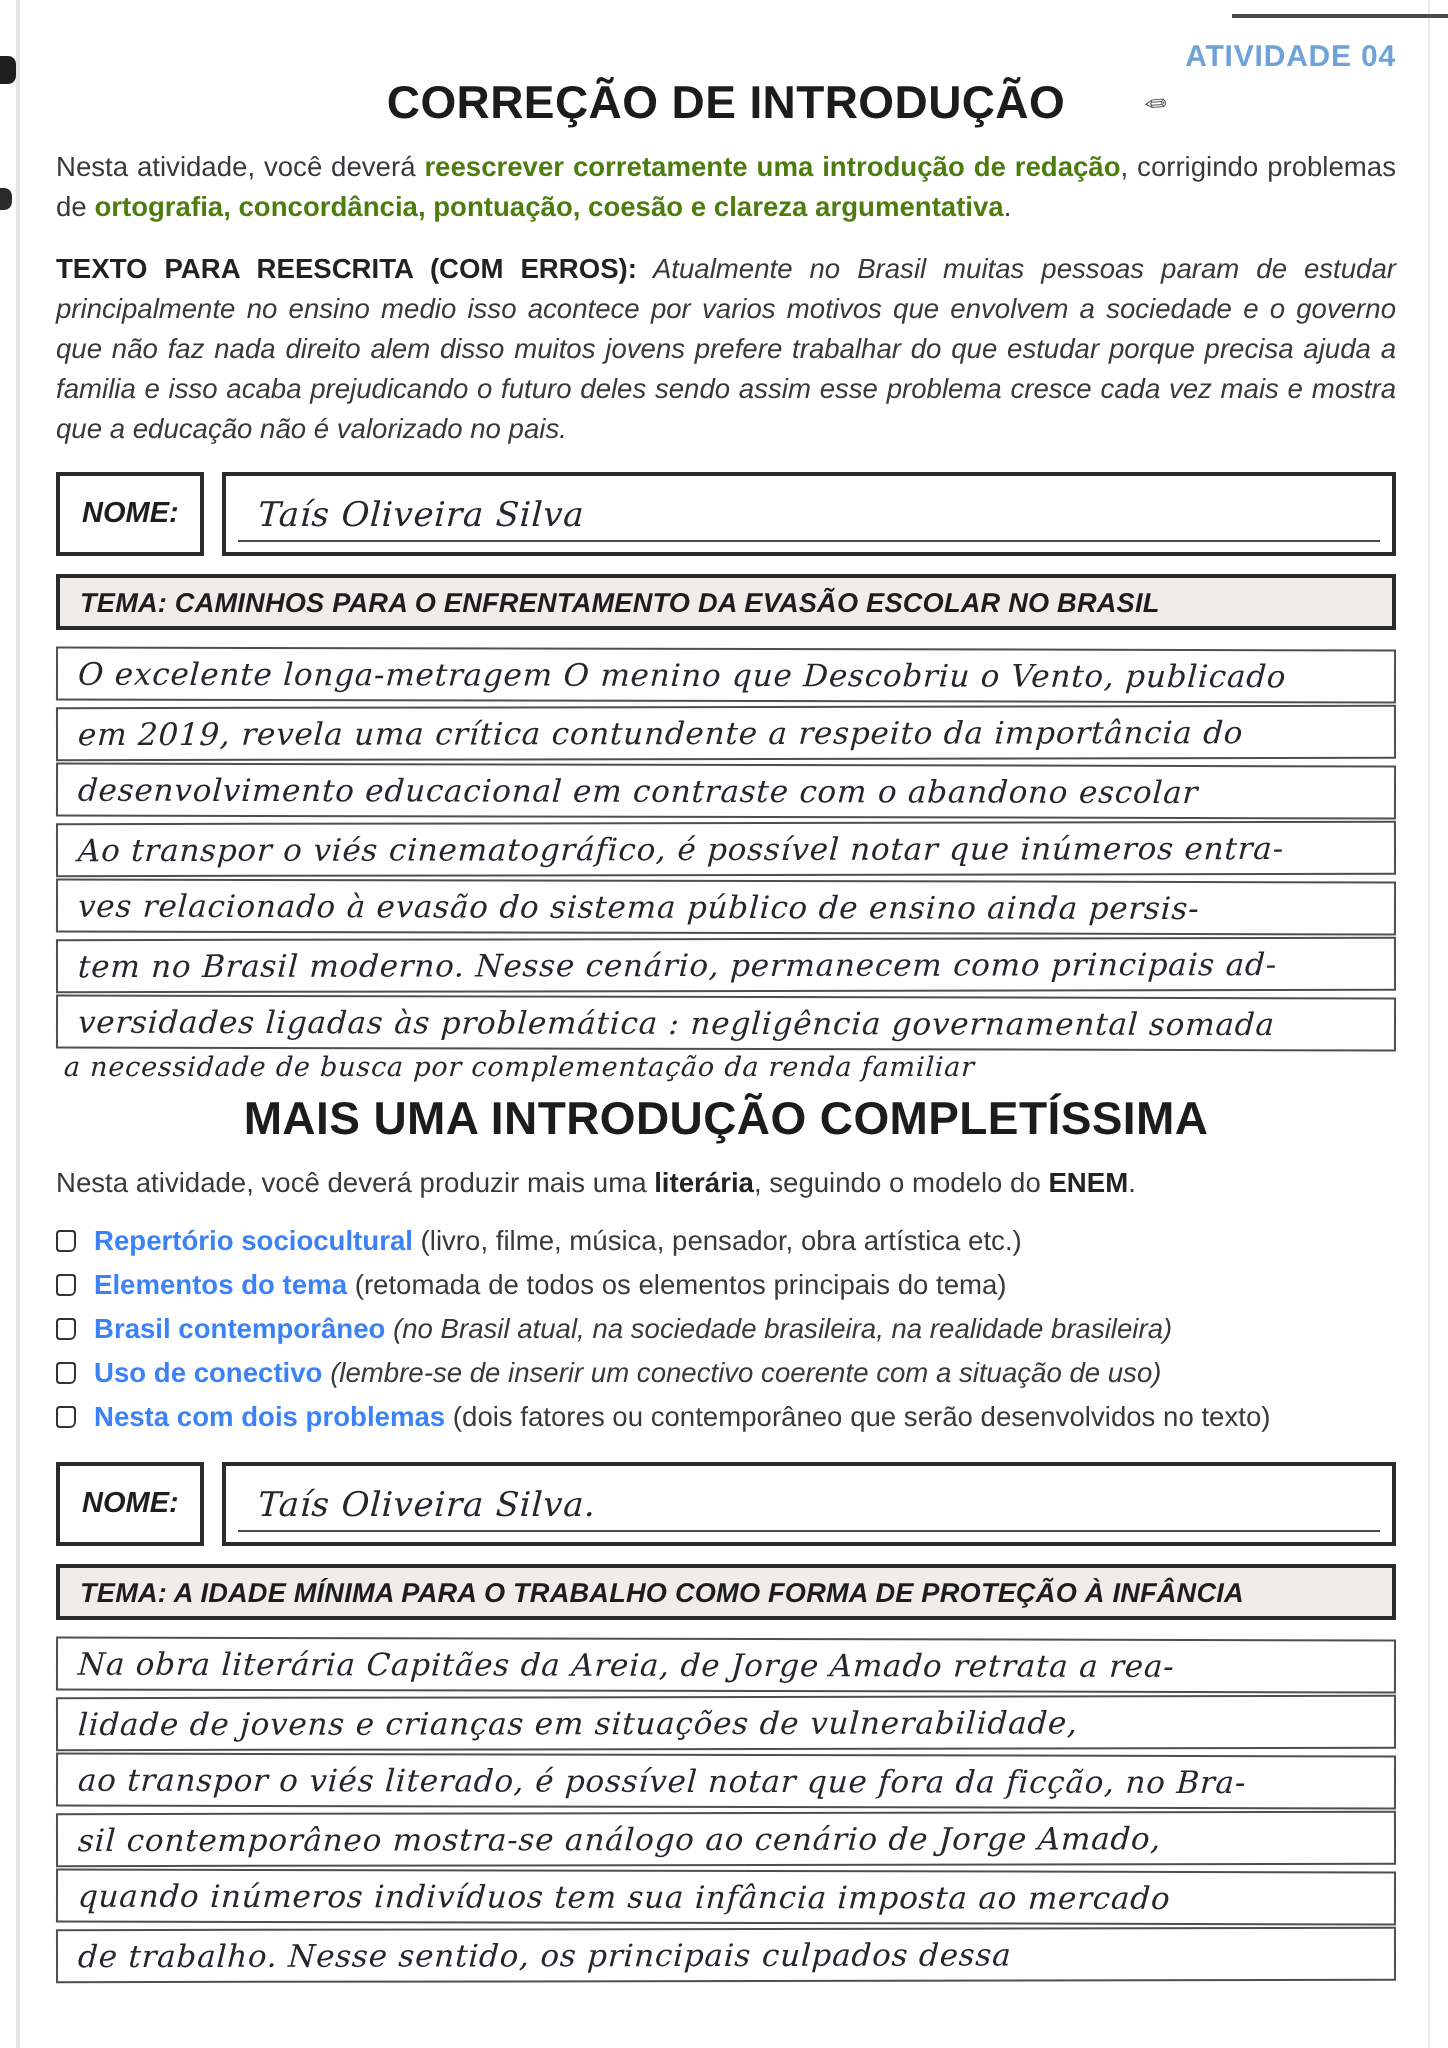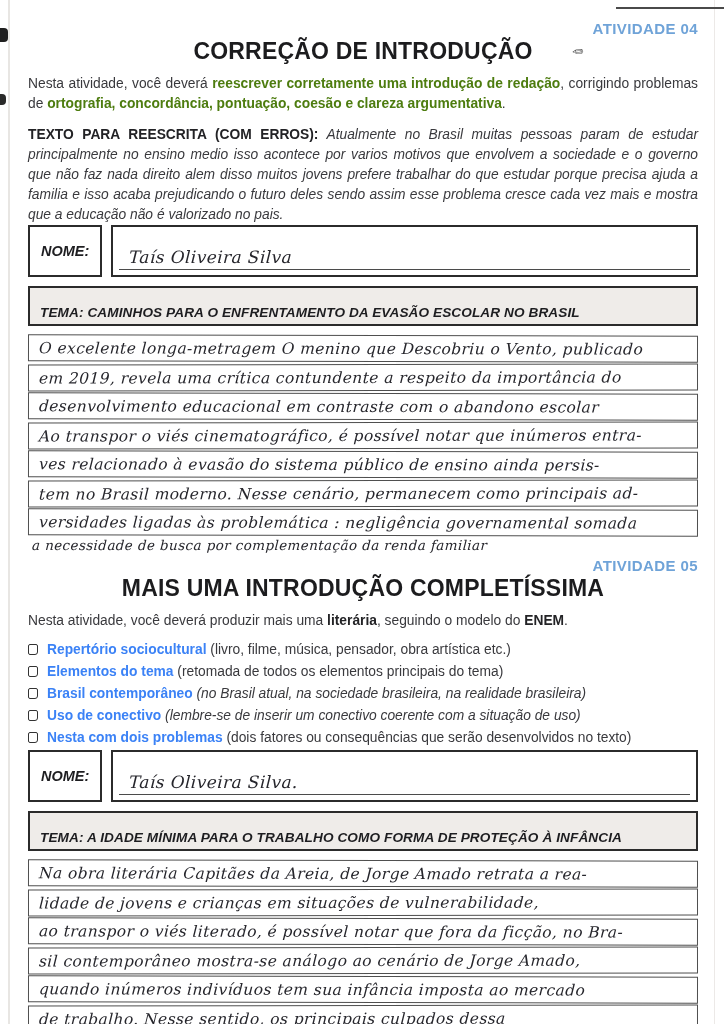--- a/index.html
+++ b/index.html
@@ -34,40 +34,40 @@
   .pen-doodle{
     position:absolute;right:115px;top:6px;font-size:13px;color:#5a5a5a;
     display:inline-block;transform:rotate(130deg);font-weight:normal;
   }
   .para{font-size:13.8px;line-height:1.45;text-align:justify;margin-top:9px;color:#39393d;}
   .para .b{font-weight:bold;color:#4d7c0f;}
   .rewrite{margin-top:11px;}
   .rewrite .lead{font-weight:bold;font-style:normal;color:#222225;margin-top:24px;}
   .rewrite .body-it{font-style:italic;}
 
-  .nome-row{display:flex;gap:9px;height:52px;}
+  .nome-row{display:flex;gap:9px;margin-top:11px;height:42px;}
   .nome-label{
     border:2px solid var(--box-border);display:flex;align-items:center;
     padding:0 11px;font-weight:bold;font-style:italic;font-size:14.5px;color:#1e1e21;
     background:#fff;
   }
   .nome-value{flex:1;border:2px solid var(--box-border);position:relative;background:#fff;}
   .nome-rule{position:absolute;left:6px;right:6px;bottom:5px;border-bottom:1.5px solid #4b4b4b;}
 
   .hand{
     font-family:"DejaVu Serif",serif;font-style:italic;color:var(--ink);
     letter-spacing:.4px;display:inline-block;transform:skewX(-3deg);
     white-space:nowrap;
   }
   .nome-hand{position:absolute;left:16px;bottom:8px;font-size:17px;}
 
   .tema-bar{
     margin-top:9px;border:2px solid var(--box-border);background:var(--tema-bg);
     font-weight:bold;font-style:italic;font-size:13.6px;color:#1d1d20;
-    padding:17px 10px 4px 10px;letter-spacing:.1px;
+    padding:5px 10px 4px 10px;letter-spacing:.1px;
   }
 
   .wbox{margin-top:9px;}
   .wline{
     position:relative;height:27px;border:1.5px solid var(--line-border);
     background:#fff;margin-top:2px;
   }
   .wline:first-child{margin-top:0;}
   .wline:nth-child(odd){transform:rotate(.12deg);}
   .wline:nth-child(even){transform:rotate(-.1deg);}
@@ -140,21 +140,20 @@
     <div class="wline">
         <span class="hand">tem no Brasil moderno. Nesse cenário, permanecem como principais ad-</span>
       </div>
     <div class="wline">
         <span class="hand">versidades ligadas às problemática : negligência governamental somada</span>
       </div>
     <div class="hand overflow-hand">a necessidade de busca por complementação da renda familiar</div>
   </div>
 
   <div class="section-2">
-    <div class="badge">ATIVIDADE 05</div>
     <div class="big-title">
       <span>MAIS UMA INTRODUÇÃO COMPLETÍSSIMA</span>
     </div>
 
     <div class="intro-lines">
       <div>
         <span>Nesta atividade, você deverá produzir mais uma </span><span class="b">literária</span><span>, seguindo o modelo do </span><span class="b">ENEM</span><span>.</span>
       </div>
     </div>
 
@@ -170,21 +169,21 @@
       <li>
         <span class="cbx"></span>
         <span><span class="b">Brasil contemporâneo</span><span class="it"> (no Brasil atual, na sociedade brasileira, na realidade brasileira)</span></span>
       </li>
       <li>
         <span class="cbx"></span>
         <span><span class="b">Uso de conectivo</span><span class="it"> (lembre-se de inserir um conectivo coerente com a situação de uso)</span></span>
       </li>
       <li>
         <span class="cbx"></span>
-        <span><span class="b">Nesta com dois problemas</span><span> (dois fatores ou consequências que serão desenvolvidos no texto)</span></span>
+        <span><span class="b">Nesta com dois problemas</span><span> (dois fatores ou contemporâneo que serão desenvolvidos no texto)</span></span>
       </li>
     </ul>
 
     <div class="nome-row">
       <div class="nome-label">NOME:</div>
       <div class="nome-value">
         <span class="hand nome-hand">Taís Oliveira Silva.</span>
         <div class="nome-rule"></div>
       </div>
     </div>

